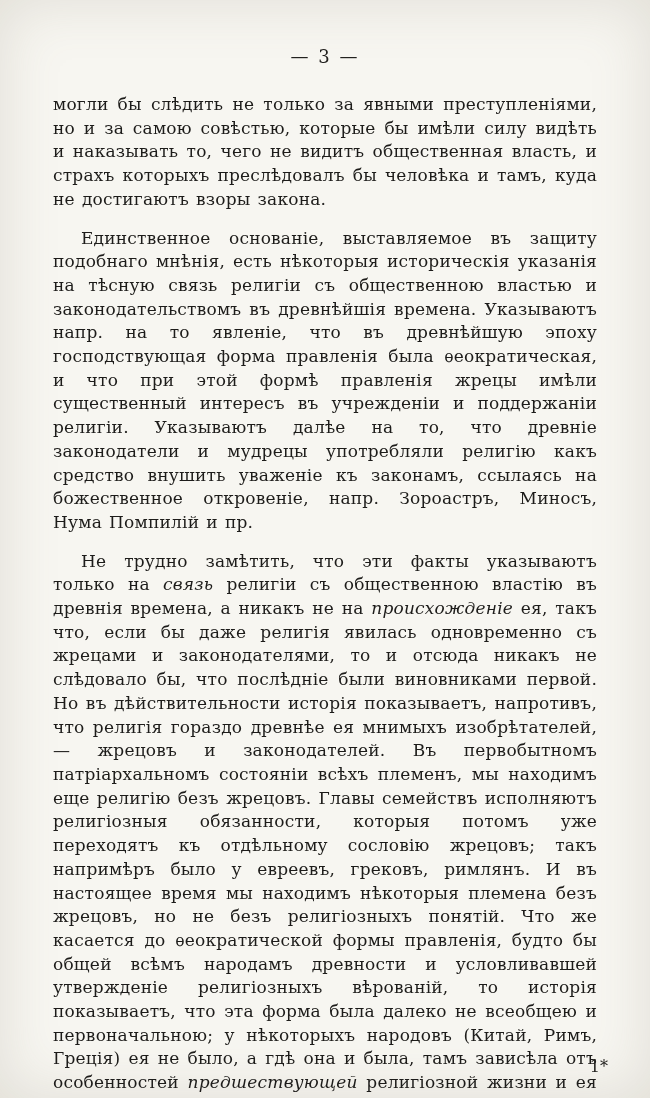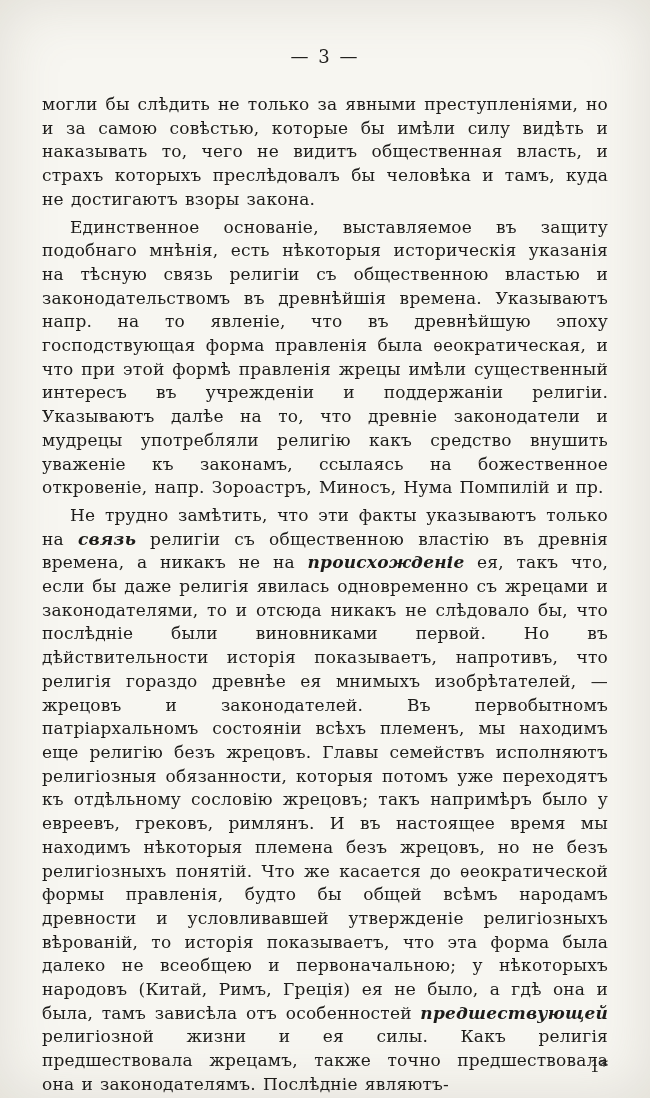--- a/index.html
+++ b/index.html
@@ -28,28 +28,28 @@
     color: #22211e;
   }
   .text-block {
     font-size: 17px;
     line-height: 23.7px;
     text-align: justify;
     letter-spacing: 0.2px;
     word-spacing: 1.5px;
   }
   .para {
-    margin: 4px;
+    margin: 15px;
   }
   .para.indent {
     text-indent: 28px;
   }
   .para em {
     font-style: italic;
-    font-weight: bold;
+    font-weight: normal;
   }
   .signature-mark {
     position: absolute;
     right: 42px;
     bottom: 22px;
     font-size: 16px;
     color: #22211e;
   }
 </style>
 </head>

